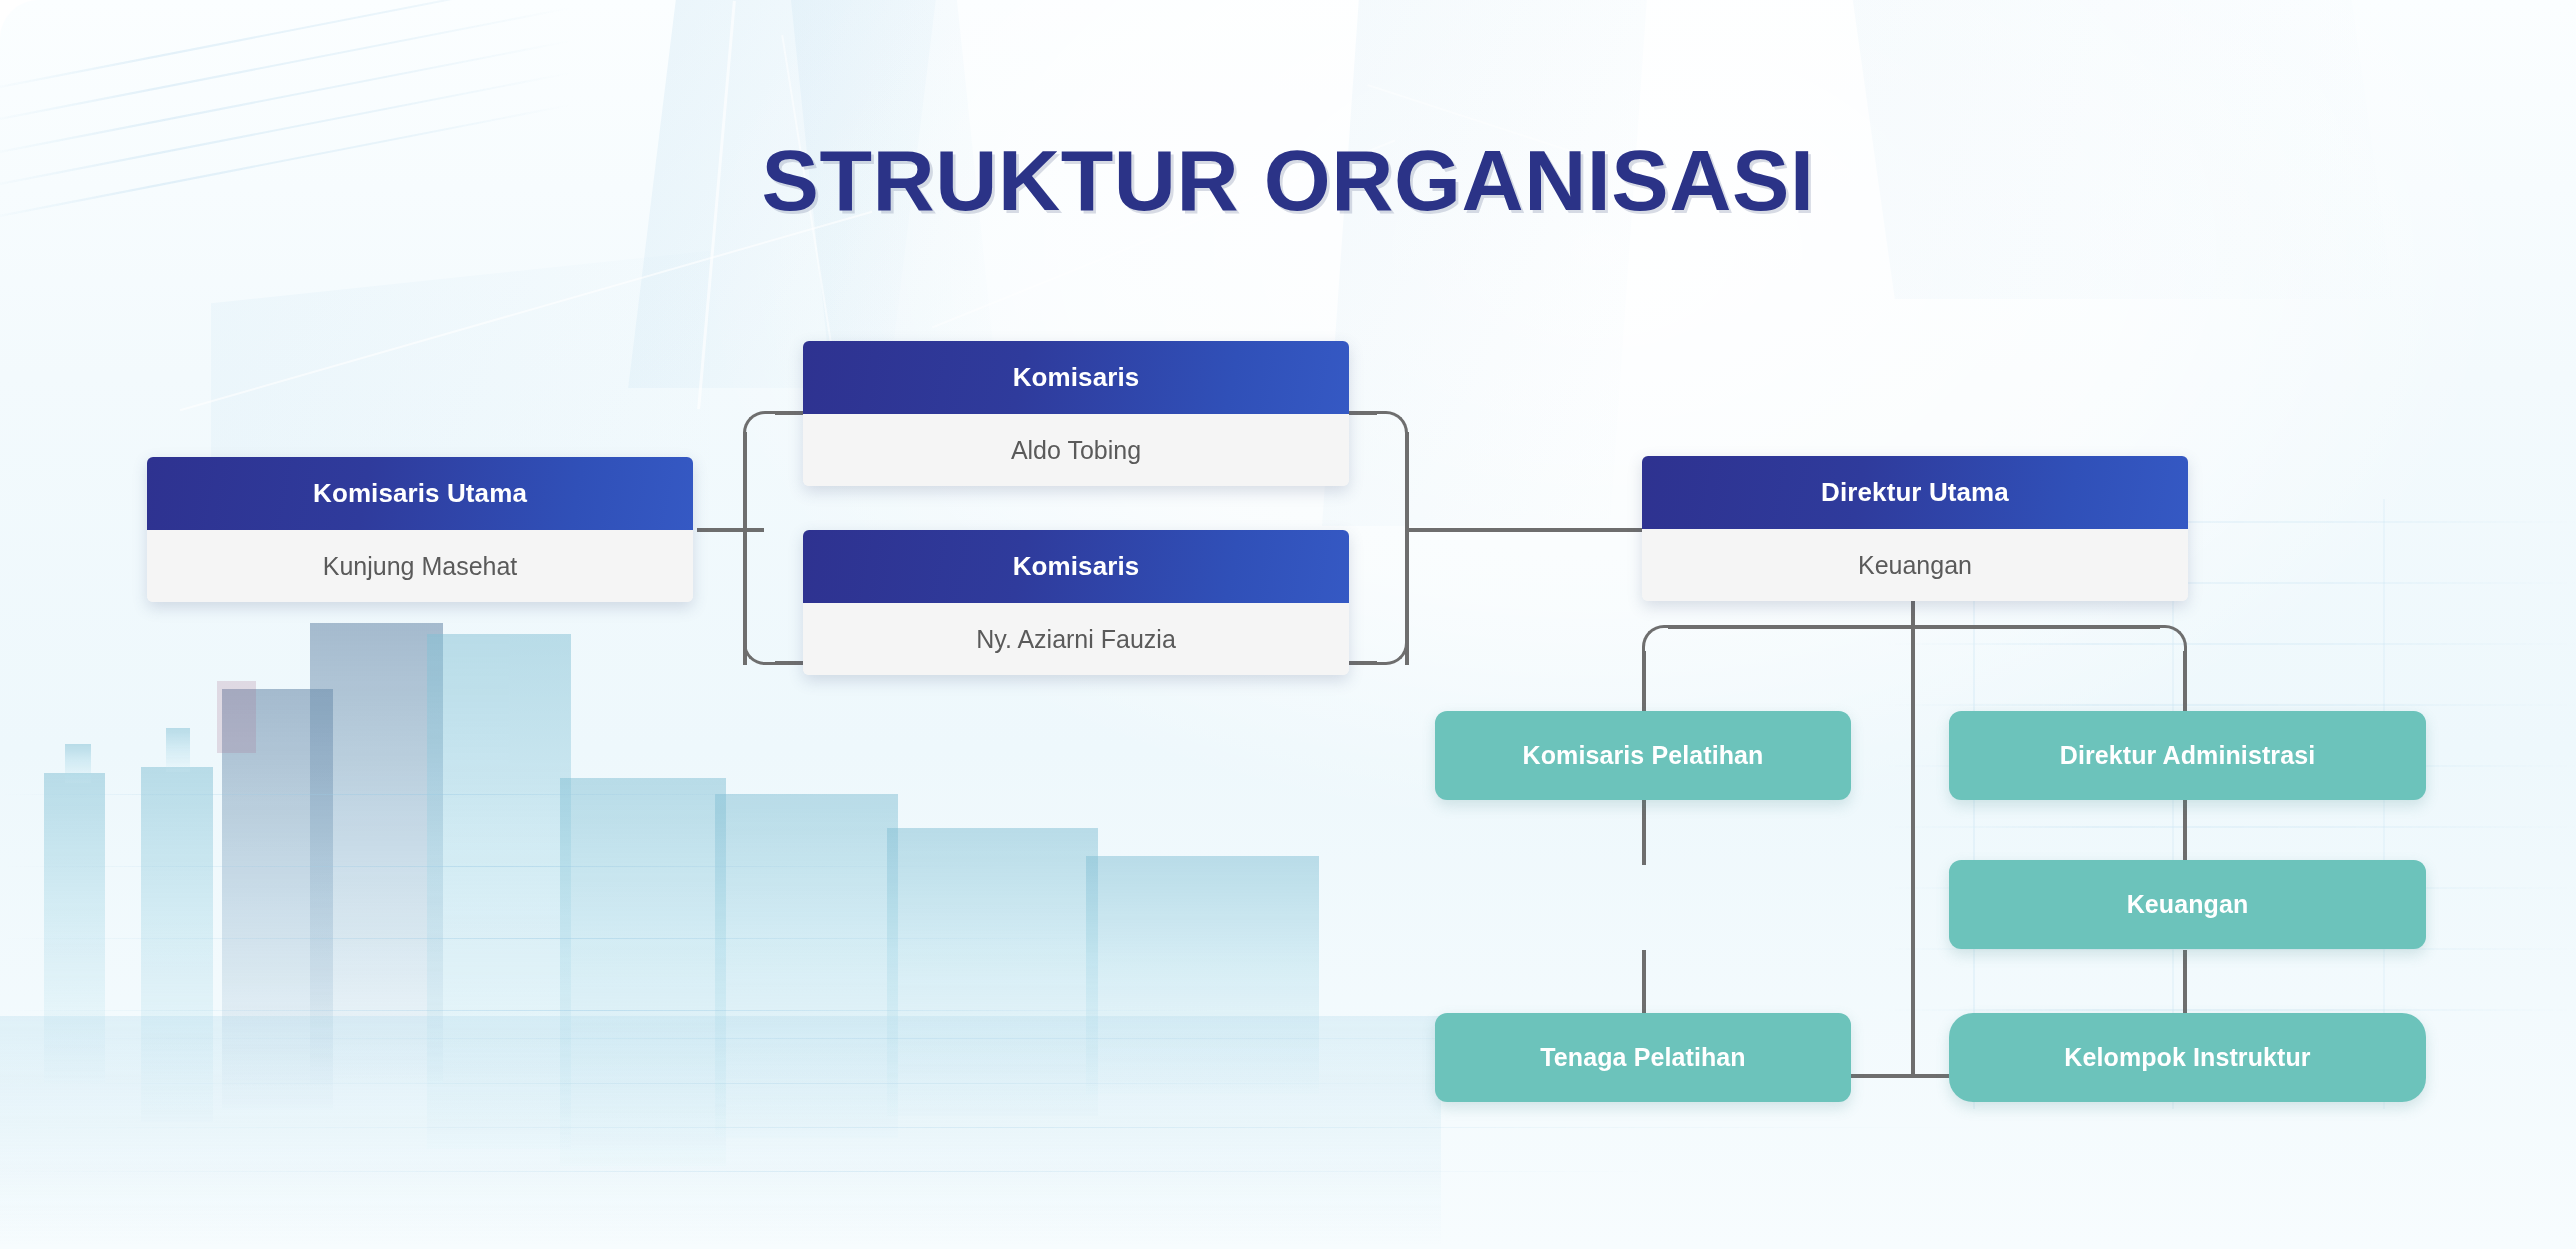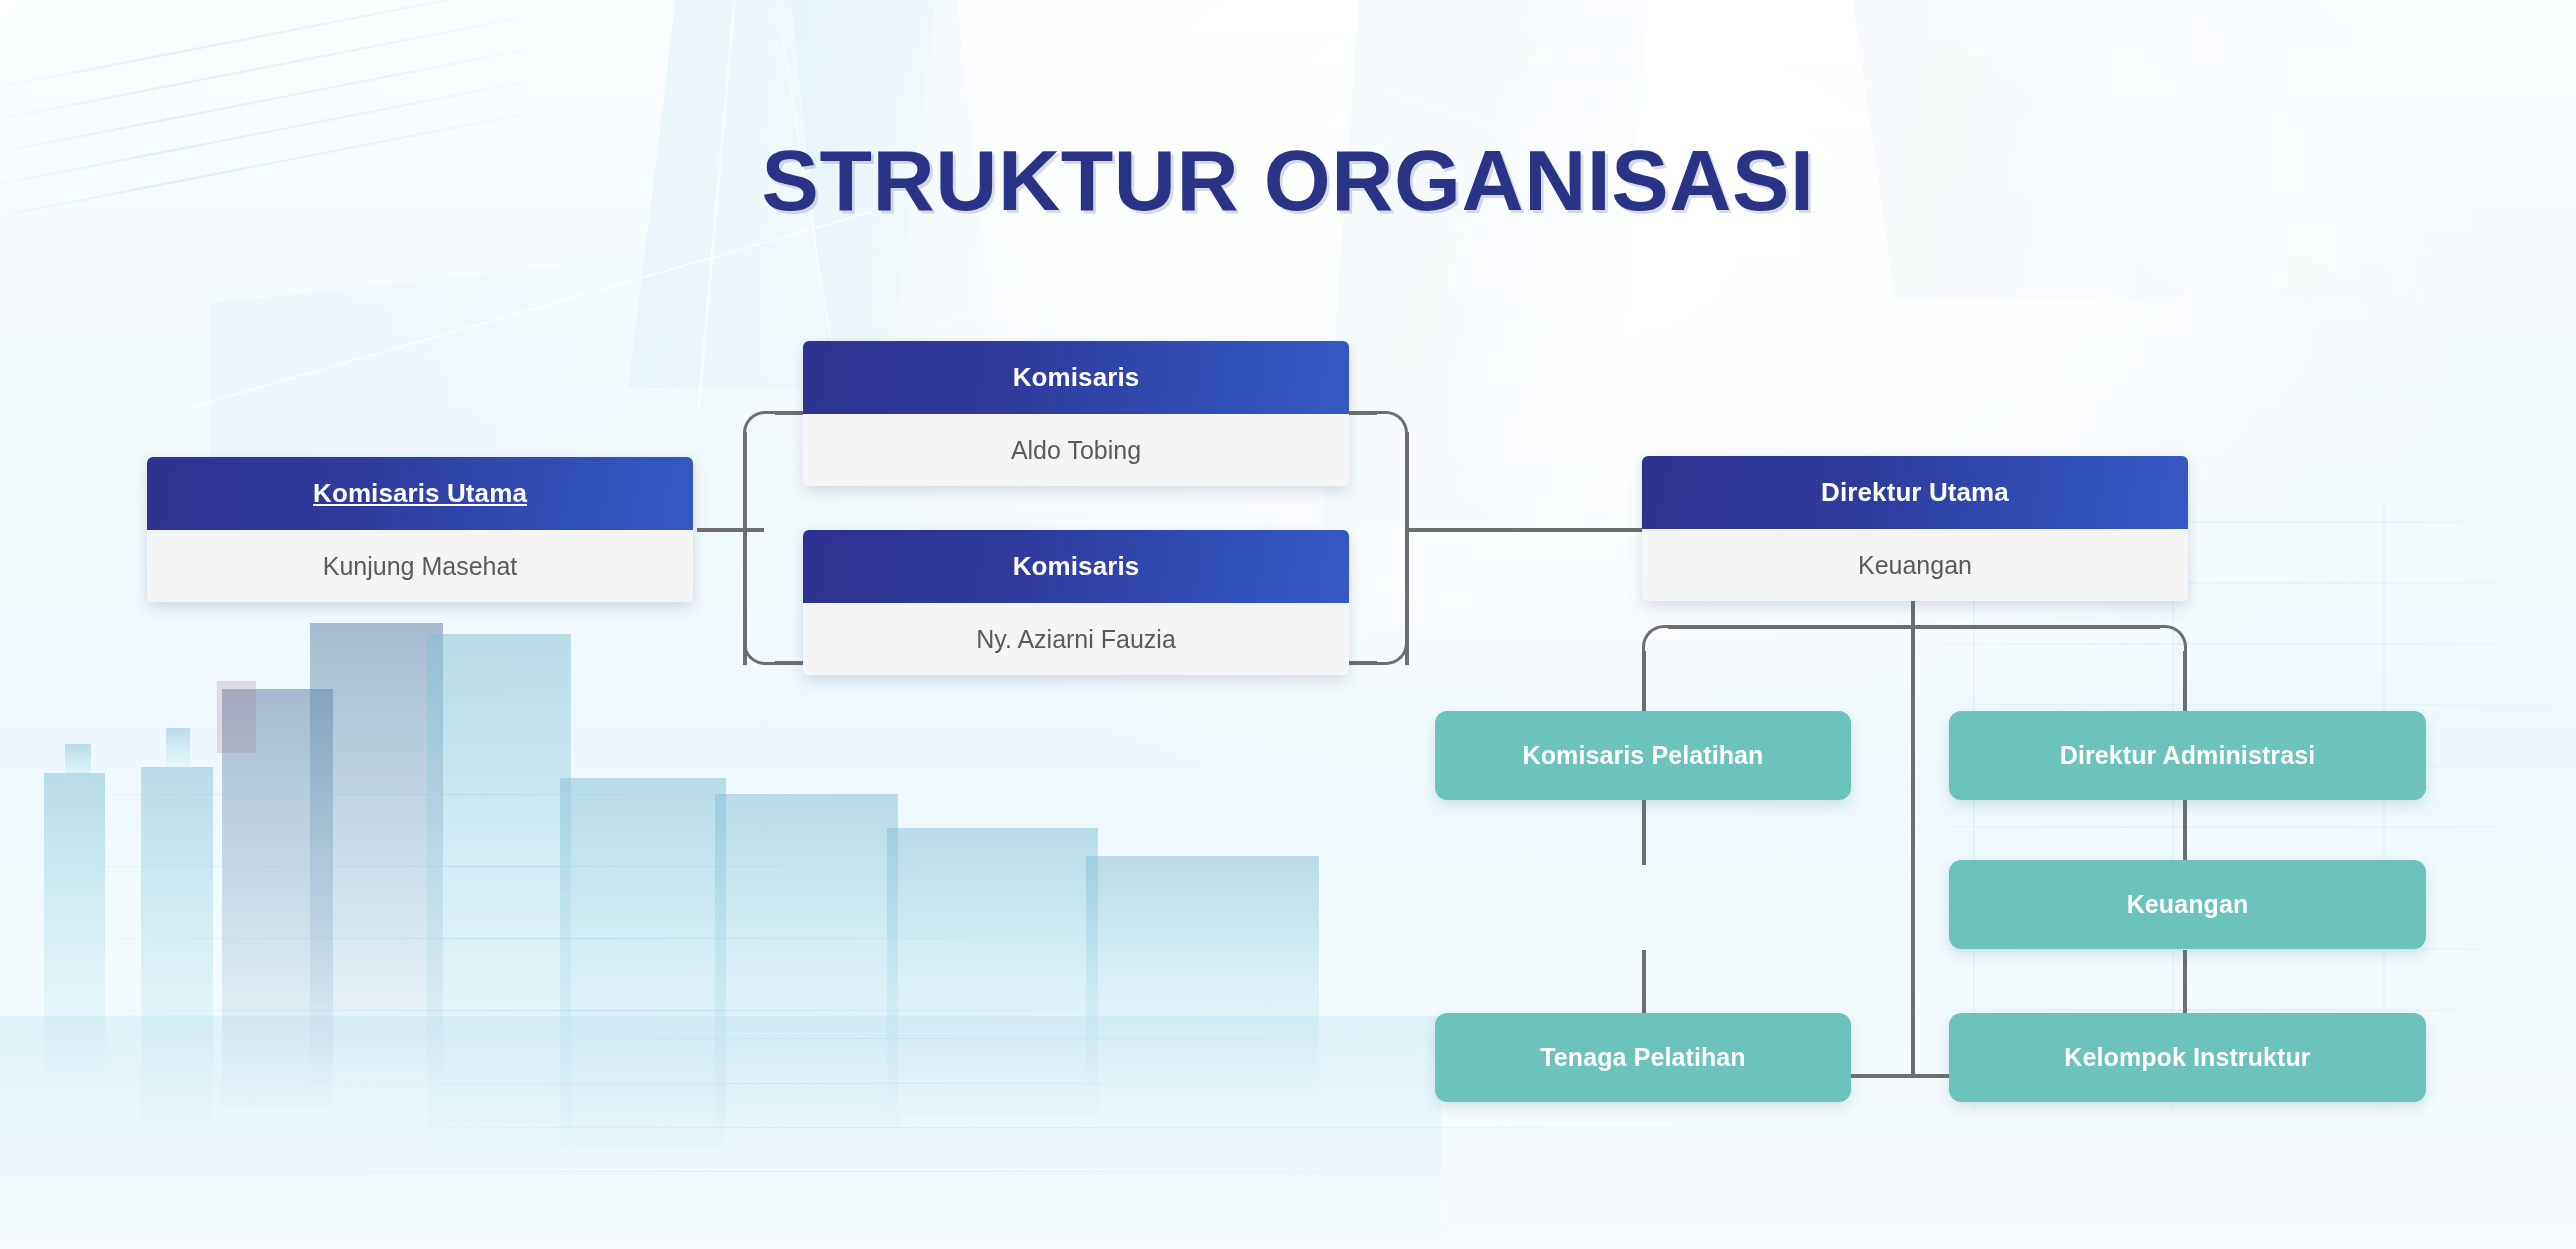--- a/index.html
+++ b/index.html
@@ -180,21 +180,21 @@
     <div class="ln v" style="left:1642px;top:798px;height:67px;"></div>
     <div class="ln v" style="left:1642px;top:950px;height:67px;"></div>
 
     <div class="ln v" style="left:2183px;top:798px;height:67px;"></div>
     <div class="ln v" style="left:2183px;top:950px;height:67px;"></div>
 
     <div class="ln h" style="left:1829px;top:1074px;width:166px;"></div>
   </div>
 
   <div class="card" style="left:147px;top:457px;width:546px;height:145px;">
-    <div class="hd" style="height:73px;text-decoration:underline;">Komisaris Utama</div>
+    <div class="hd" style="height:73px;">Komisaris Utama</div>
     <div class="bd" style="height:73px;">Kunjung Masehat</div>
   </div>
 
   <div class="card" style="left:803px;top:341px;width:546px;height:145px;">
     <div class="hd" style="height:73px;">Komisaris</div>
     <div class="bd" style="height:73px;">Aldo Tobing</div>
   </div>
 
   <div class="card" style="left:803px;top:530px;width:546px;height:145px;">
     <div class="hd" style="height:73px;">Komisaris</div>
@@ -208,16 +208,16 @@
 
   <div class="pill" style="left:1435px;top:711px;width:416px;height:89px;">Komisaris Pelatihan</div>
 
   <div class="pill" style="left:1949px;top:711px;width:477px;height:89px;">Direktur Administrasi</div>
 
 
   <div class="pill" style="left:1949px;top:860px;width:477px;height:89px;">Keuangan</div>
 
   <div class="pill" style="left:1435px;top:1013px;width:416px;height:89px;">Tenaga Pelatihan</div>
 
-  <div class="pill" style="left:1949px;top:1013px;width:477px;height:89px;">Kelompok Instruktur</div>
+  <div class="pill" style="left:1949px;top:1013px;width:477px;height:89px;border-radius:24px;">Kelompok Instruktur</div>
 
 </div>
 
 
 </body></html>

